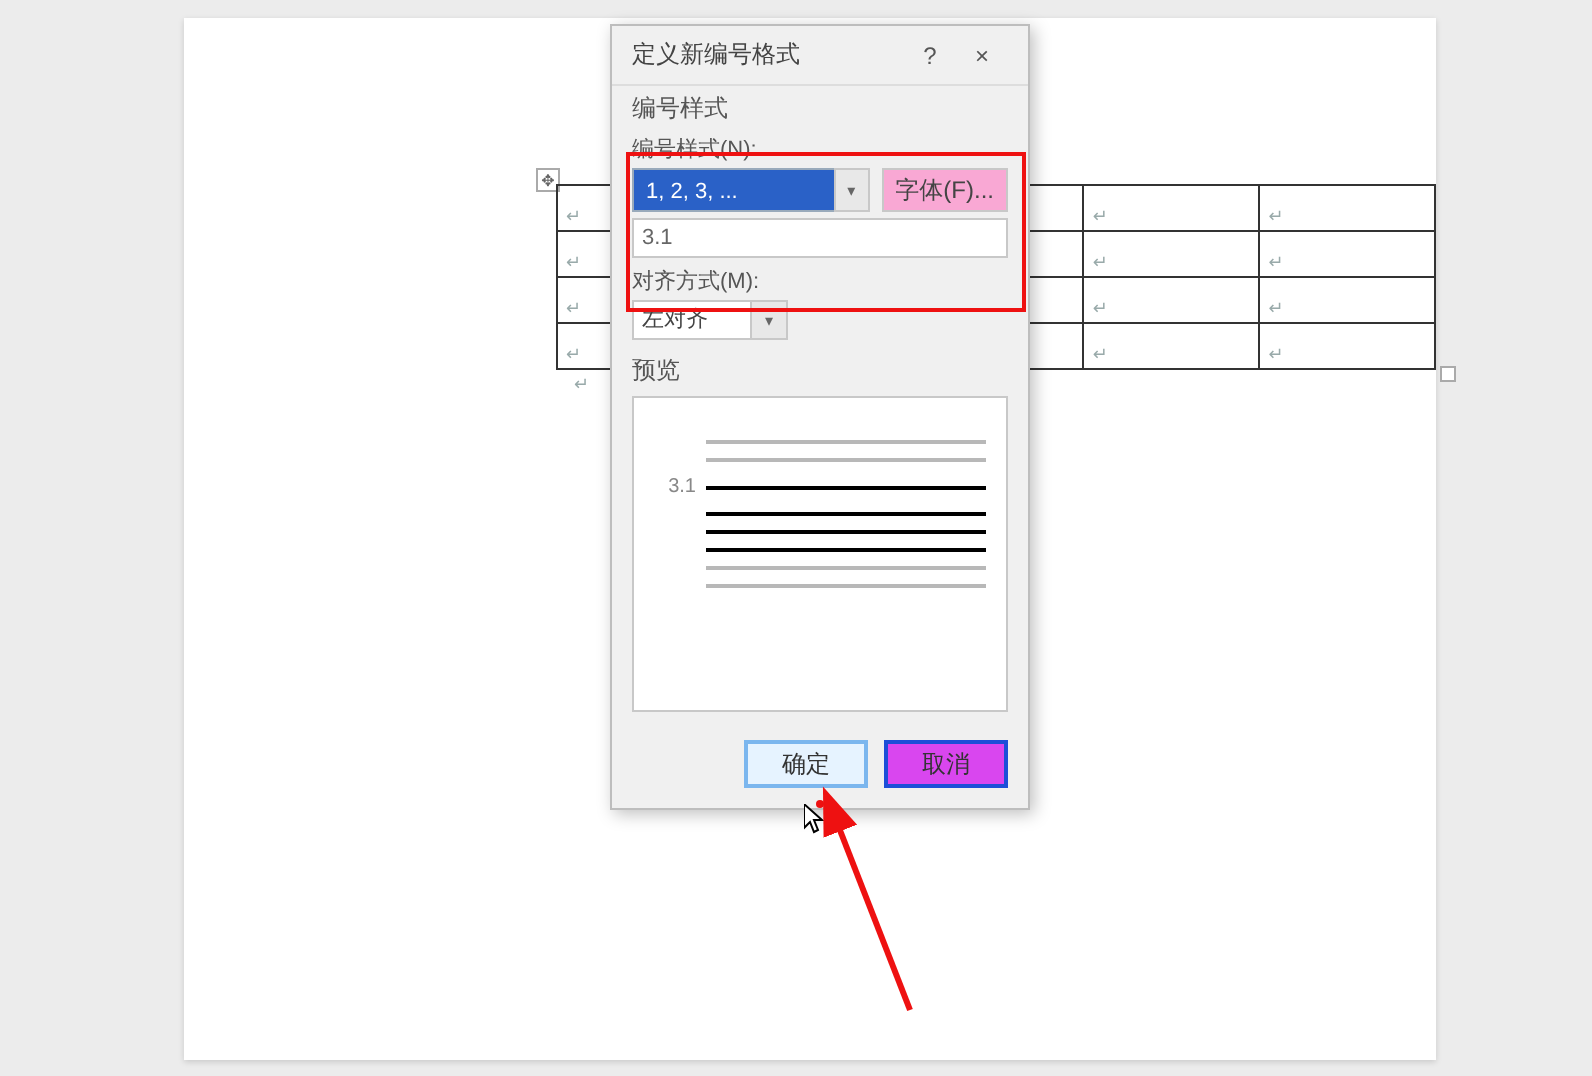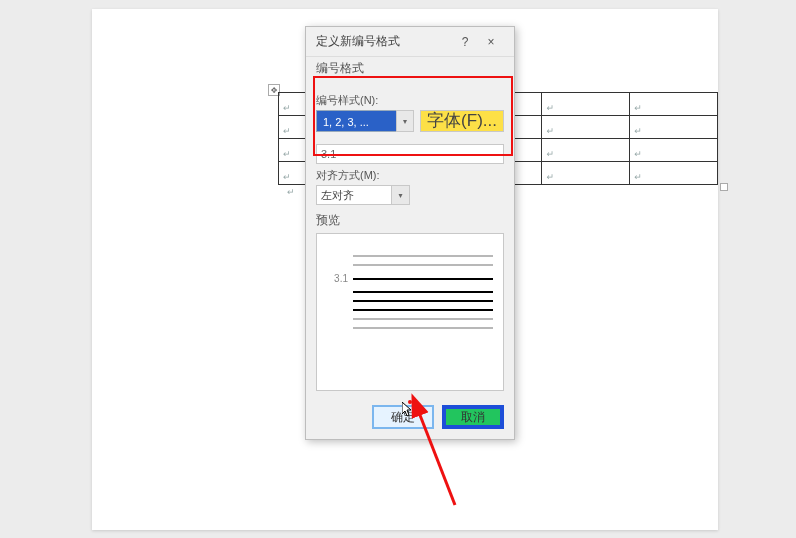--- a/index.html
+++ b/index.html
@@ -69,21 +69,21 @@
     }
     .orphan-enter {
       position: absolute;
       font-size: 9px;
       color: #9aa;
     }
     
     .dialog {
       position: absolute;
       left: 305px;
-      top: 26px;
+      top: 12px;
       width: 210px;
       background: #f0f0f0;
       border: 1px solid #bdbdbd;
       box-shadow: 2px 2px 8px rgba(0,0,0,.25);
     }
     .titlebar {
       height: 30px;
       display: flex;
       align-items: center;
       padding: 0 10px;
@@ -102,21 +102,21 @@
     .section-label {
       font-size: 12px;
       color: #555;
       padding: 3px 10px 0 10px;
     }
     .form {
       padding: 4px 10px 0 10px;
       font-size: 12px;
       color: #333;
     }
-    .form-row { margin-bottom: 3px; margin-top: 12px; }
+    .form-row { margin-bottom: 3px; }
     .field-lbl { font-size: 11px; color: #555; margin-bottom: 2px; }
     .combo {
       display: flex;
       align-items: stretch;
       height: 22px;
     }
     .combo .sel {
       flex: 1;
       background: #2a61c7;
       color: #fff;
@@ -131,23 +131,23 @@
       background: #e8e8e8;
       border: 1px solid #c8c8c8;
       display: flex;
       align-items: center;
       justify-content: center;
       font-size: 8px;
       color: #666;
     }
     .font-btn {
       margin-left: 6px;
-      background: #fde047;
-      border: 1px solid #c8c8c8;
-      font-size: 17px;
+      background: #f9a8d4;
+      border: 1px solid #c8c8c8;
+      font-size: 12px;
       color: #444;
       padding: 0 6px;
       line-height: 20px;
       height: 22px;
       cursor: pointer;
     }
     .top-row { display: flex; }
     .highlight-box {
       position: absolute;
       border: 2px solid #e11;
@@ -157,21 +157,21 @@
       width: 100%;
       height: 20px;
       border: 1px solid #c8c8c8;
       background: #fff;
       font-size: 11px;
       padding: 0 4px;
       color: #666;
     }
     .align-row { display: flex; margin-top: 1px; }
     .align-sel {
-      width: 76px;
+      width: 60px;
       height: 20px;
       background: #fff;
       border: 1px solid #c8c8c8;
       padding: 0 4px;
       font-size: 11px;
       color: #444;
       line-height: 18px;
       display: flex;
     }
     .align-sel .a { flex:1; }
@@ -203,22 +203,22 @@
       justify-content: flex-end;
       gap: 8px;
       padding: 6px 10px 10px 10px;
       align-items: center;
     }
     .dlg-btn {
       width: 62px;
       height: 24px;
       font-size: 12px;
       color: #333;
-      border: 4px solid #1d4ed8;
-      background: #22c55e;
+      border: 2px solid #1d4ed8;
+      background: #d946ef;
       cursor: pointer;
     }
     .dlg-btn.primary {
       background: #e6f3ff;
       border: 2px solid #7bb6ee;
     }
     .cursor-arrow {
       position: absolute;
       width: 12px;
       height: 16px;
@@ -324,21 +324,21 @@
 </div>
 
 <div class="dialog">
   <div class="titlebar">
     <span>定义新编号格式</span>
     <span class="sp"></span>
     <span class="btn">?</span>
     <span class="btn">×</span>
   </div>
 
-  <div class="section-label">编号格式</div>
+  <div class="section-label">编号样式</div>
 
   <div class="form">
     <div class="form-row">
       <div class="field-lbl">编号样式(N):</div>
       <div class="top-row">
         <div class="combo" style="flex:1;">
           <div class="sel">1, 2, 3, ...</div>
           <div class="arrow">▾</div>
         </div>
         <div class="font-btn">字体(F)...</div>

